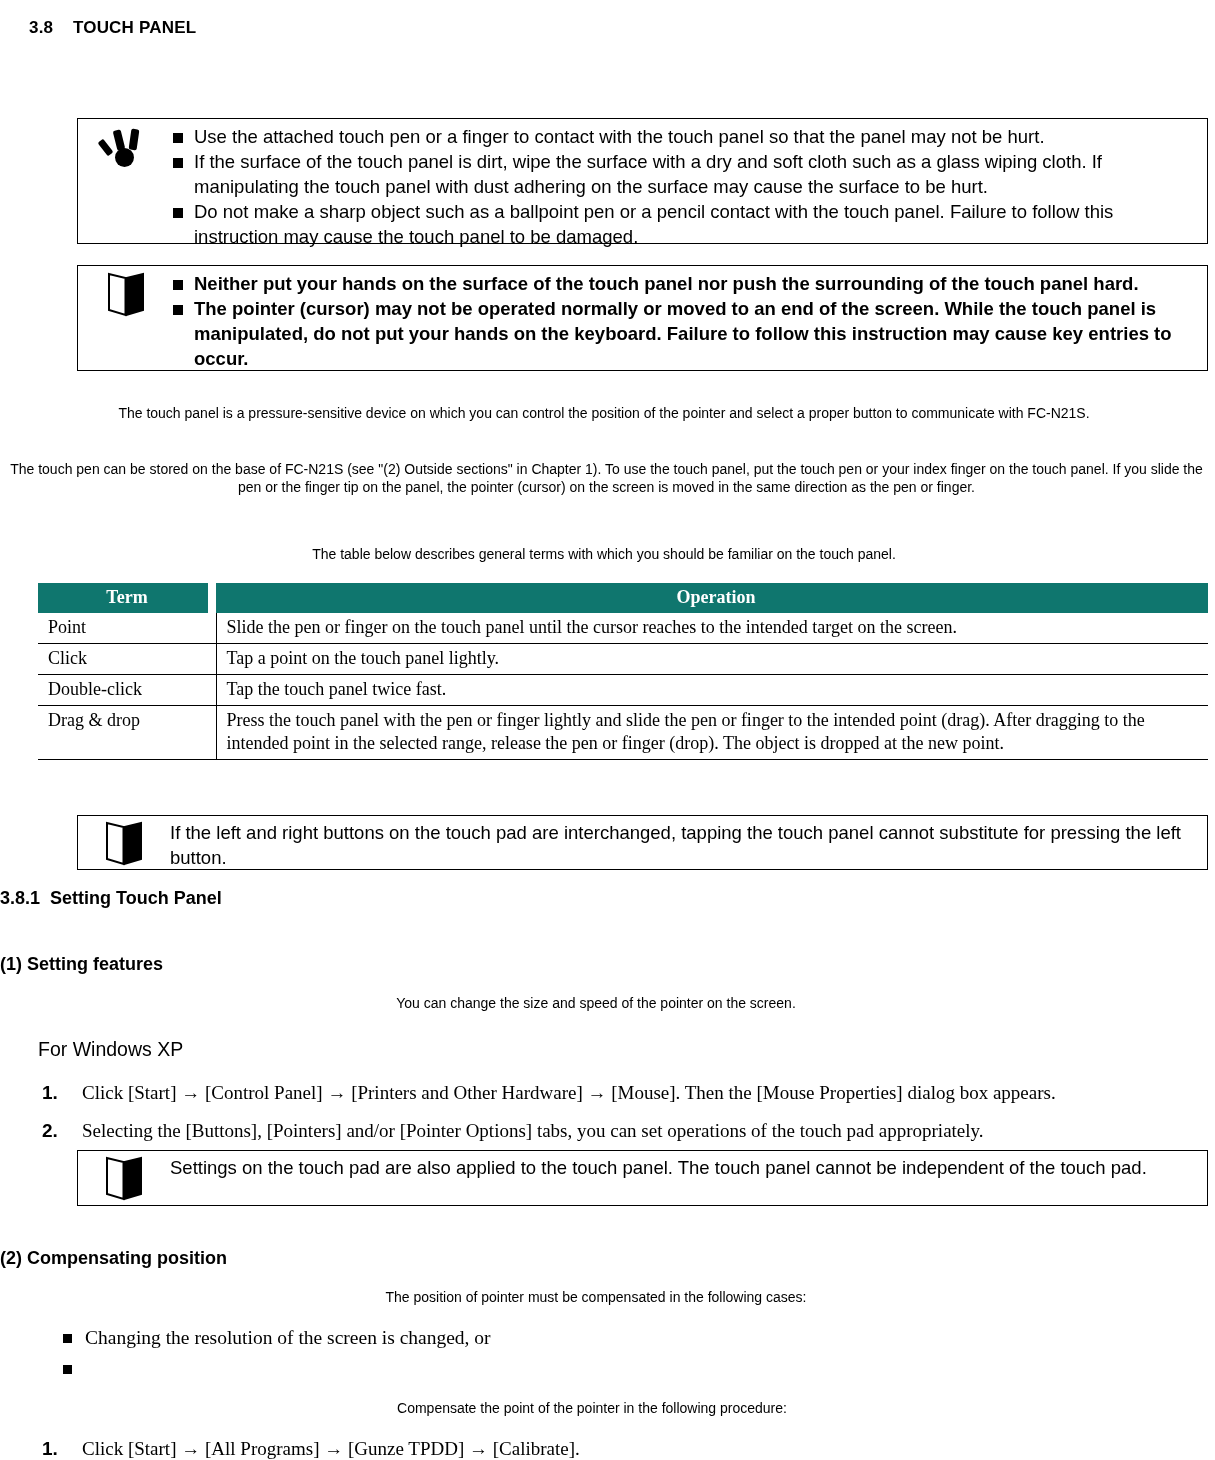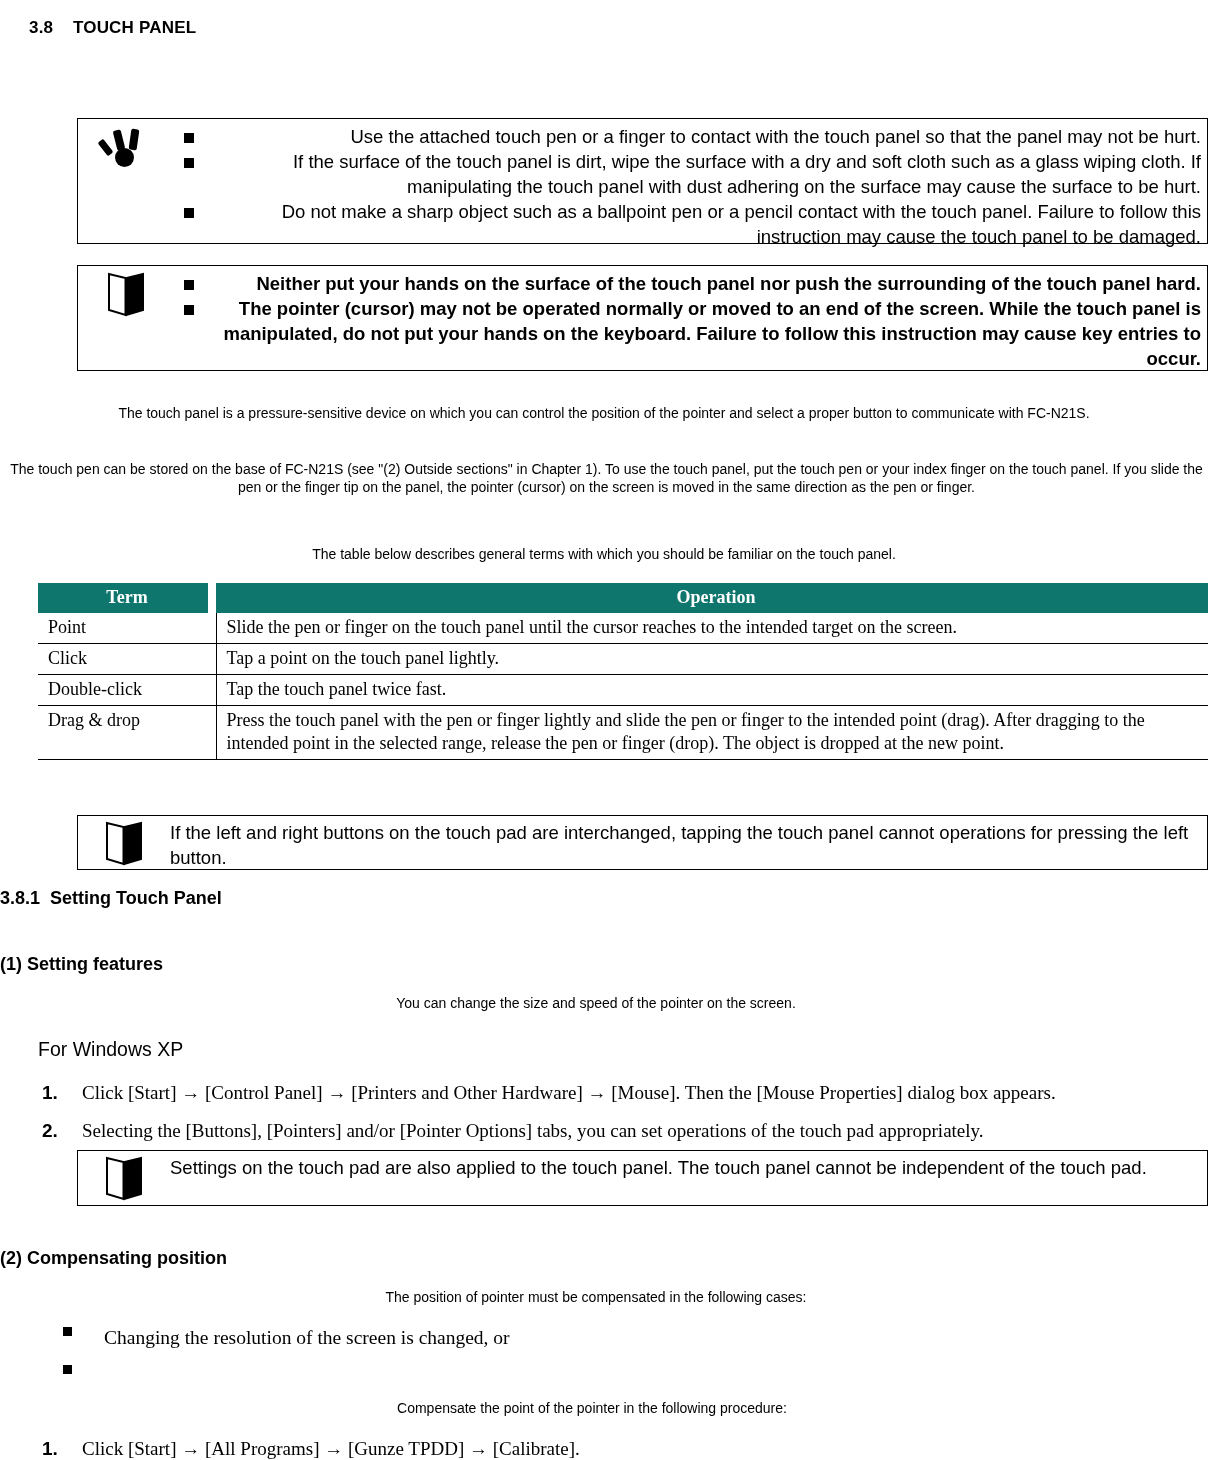--- a/index.html
+++ b/index.html
@@ -49,21 +49,20 @@
     align-items: flex-start;
     justify-content: center;
     padding-top: 8px;
   }
   .admon-body {
     flex: 1 1 auto;
     padding: 6px 6px 6px 0;
     font-family: "Liberation Sans", sans-serif;
     font-size: 18.5px;
     line-height: 1.345;
-    text-align: right;
   }
   .admon-line {
     display: flex;
     align-items: flex-start;
   }
   .sqbullet {
     flex: 0 0 21px;
     font-size: 14px;
     line-height: 1.75;
   }
@@ -177,22 +176,21 @@
   .step-text {
     font-family: "Liberation Serif", serif;
     font-size: 19px;
     line-height: 1.3;
   }
 
   
   .bullet-item {
     position: absolute;
     display: flex;
-    align-items: flex-start;
-    gap: 19px;
+    align-items: flex-end;
   }
   .bullet-item .bsq {
     flex: 0 0 22px;
   }
   .bullet-item .bsq::before {
     content: "";
     display: inline-block;
     width: 9px;
     height: 9px;
     background: #000;
@@ -290,21 +288,21 @@
     </tbody>
   </table>
 
   <div class="admon" style="left:77px; top:815px; width:1131px; height:55px;">
     <div class="admon-icon-cell" style="flex:0 0 92px; padding-top:4px;">
       <svg class="book-icon" viewBox="0 0 40 46">
         <path d="M19.5 7 L19.5 44 L3 39 L3 3 Z" fill="#ffffff" stroke="#000000" stroke-width="2"></path>
         <path d="M20.5 7 L20.5 44 L37 39 L37 3 Z" fill="#000000" stroke="#000000" stroke-width="2"></path>
       </svg>
     </div>
-    <div class="admon-plain">If the left and right buttons on the touch pad are interchanged, tapping the touch panel cannot operations for pressing the left button.</div>
+    <div class="admon-plain">If the left and right buttons on the touch pad are interchanged, tapping the touch panel cannot substitute for pressing the left button.</div>
   </div>
 
   <div class="subhead" style="left:0px; top:888px;">3.8.1  Setting Touch Panel</div>
 
   <div class="subhead" style="left:0px; top:954px;">(1) Setting features</div>
 
   <div class="para" style="left:46px; top:994px; width:1100px;">You can change the size and speed of the pointer on the screen.</div>
 
   <div class="sanspara" style="left:38px; top:1038px;">For Windows XP</div>
 

